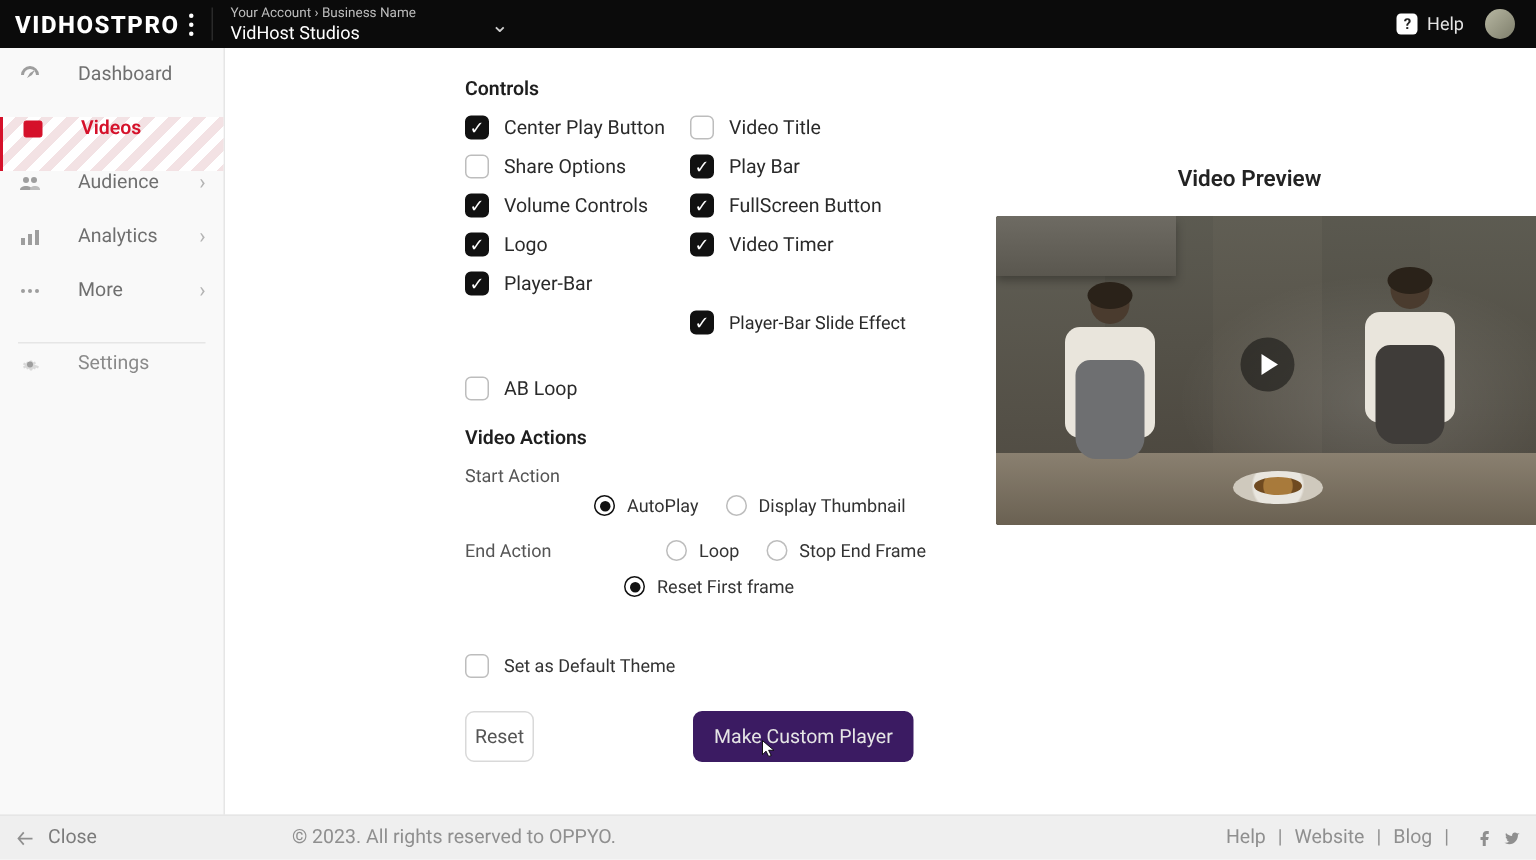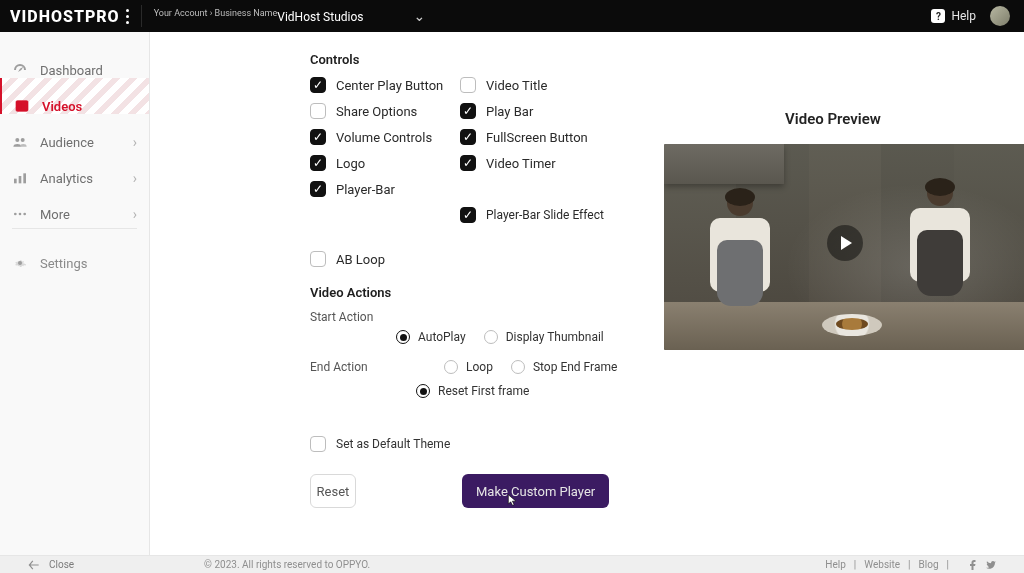--- a/index.html
+++ b/index.html
@@ -24,34 +24,34 @@
 
   
   .topbar{
     position:relative; height:32px; background:var(--black); color:#fff; display:flex; align-items:center;
     padding:0 14px 0 10px;
   }
   .brand{font-weight:800; letter-spacing:1px; font-size:16px}
   .kebab{margin-left:6px; display:flex; flex-direction:column; gap:3px; cursor:pointer}
   .kebab span{width:3px;height:3px;background:#fff;border-radius:50%}
   .vdiv{width:1px;height:22px;background:#2a2a2a;margin:0 12px}
-  .acct{display:flex; flex-direction:row; line-height:1}
+  .acct{display:flex; flex-direction:column; line-height:1}
   .acct .path{font-size:9px;color:#bdbdbd}
   .acct .name{font-size:12px;color:#fff; margin-top:2px}
   .caret{margin-left:50px; color:#cfcfcf; font-size:14px}
   .tb-spacer{flex:1}
   .help{display:flex; align-items:center; gap:6px; color:#e5e5e5; font-size:12px; margin-right:14px; cursor:pointer}
   .help .q{display:flex;align-items:center;justify-content:center;width:14px;height:14px;border-radius:3px;background:#fff;color:#222;font-size:10px;font-weight:700}
   .avatar{width:20px;height:20px;border-radius:50%;background:linear-gradient(135deg,#b7b7a2,#7e7e6b);}
 
   
   .app{position:absolute; top:32px; left:0; right:0; bottom:18px; display:flex}
   .sidebar{width:150px; background:#f9f9f9; border-right:1px solid var(--border); padding-top:10px}
   .nav{list-style:none; margin:0; padding:0}
-  .nav li{display:flex; align-items:flex-end; gap:12px; height:36px; padding:0 12px; cursor:pointer; font-size:13px; color:#6f6f6f}
+  .nav li{display:flex; align-items:flex-start; gap:24px; height:36px; padding:0 12px; cursor:pointer; font-size:13px; color:#6f6f6f}
   .nav li .ic{width:16px;height:16px; display:flex; align-items:center; justify-content:center}
   .nav li .chev{margin-left:auto;color:#b3b3b3;font-size:14px}
   .nav li.active{color:var(--accent); font-weight:600;
     background: repeating-linear-gradient(135deg,#fff 0 6px,#f3e2e4 6px 12px);
     border-left:2px solid var(--accent)
   }
   .nav li.active .ic svg *{stroke:var(--accent)!important; fill:var(--accent)!important}
   .nav .divider{height:1px;background:var(--border);margin:6px 12px}
   .nav li.secondary{color:#8a8a8a}
 
@@ -115,22 +115,22 @@
   .p1 .apron{background:#6e6f71}
   .p2 .apron{background:#3f3c39}
   .playbtn{position:absolute; left:50%; top:48%; transform:translate(-50%,-50%); width:36px;height:36px; border-radius:50%; background:rgba(0,0,0,.45); display:flex;align-items:center;justify-content:center}
   .playbtn:after{content:""; border-left:11px solid #fff; border-top:7px solid transparent; border-bottom:7px solid transparent; margin-left:2px}
 
   .save-row{display:flex; gap:18px; justify-content:flex-end; margin-top:22px}
   .btn-save{width:64px; border:1px solid var(--border2); background:#fff; color:#444}
   .btn-activate{padding:0 16px; background:var(--accent); color:#fff; font-weight:600}
 
   
-  .footer{position:absolute; left:0; right:0; bottom:0; height:18px; background:#efefef; border-top:1px solid var(--border);
-    display:flex; align-items:center; font-size:10px; color:#8f8f8f; padding:0 27px}
+  .footer{position:absolute; left:0; right:0; bottom:0; height:30px; background:#efefef; border-top:1px solid var(--border);
+    display:flex; align-items:center; font-size:13px; color:#8f8f8f; padding:0 10px}
   .footer .closewrap{display:flex;align-items:center;gap:8px; color:#7b7b7b; cursor:pointer}
   .footer .closewrap .ic{width:14px;height:14px;display:flex;align-items:center;justify-content:center}
   .footer .copy{margin-left:130px}
   .footer .flinks{margin-left:auto; display:flex; gap:8px; align-items:center}
   .footer .flinks a{color:#8f8f8f}
   .footer .fsocial{display:flex; gap:6px; margin-left:10px}
   .fsocial .sic{width:12px;height:12px}
 
   
   .svg{display:block}

